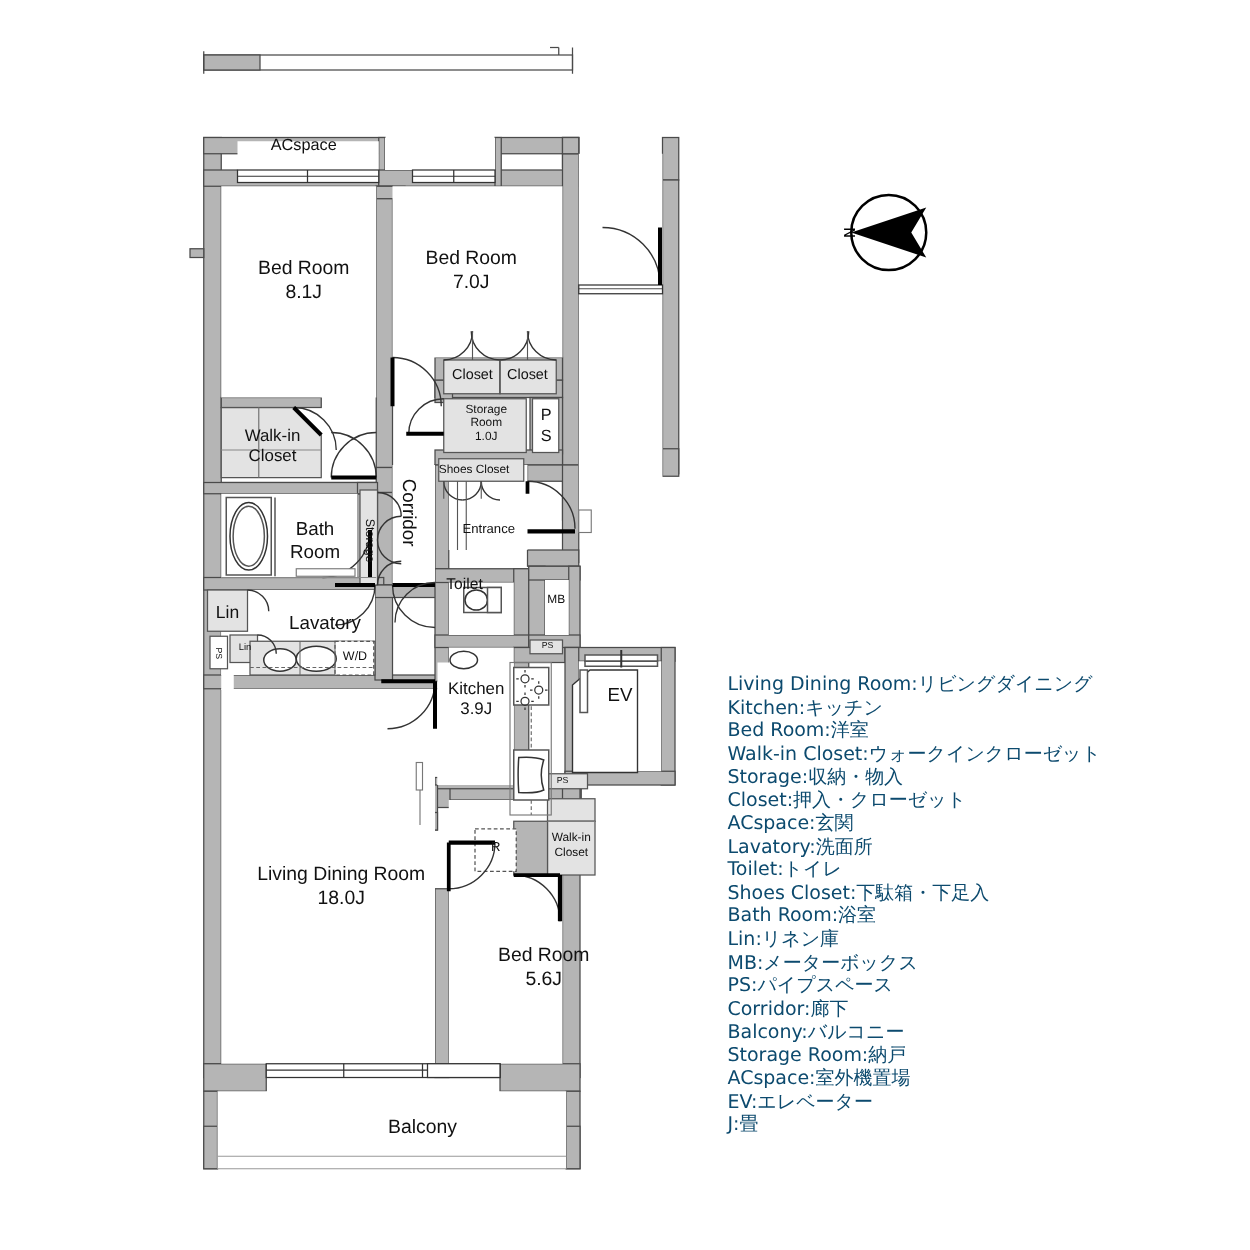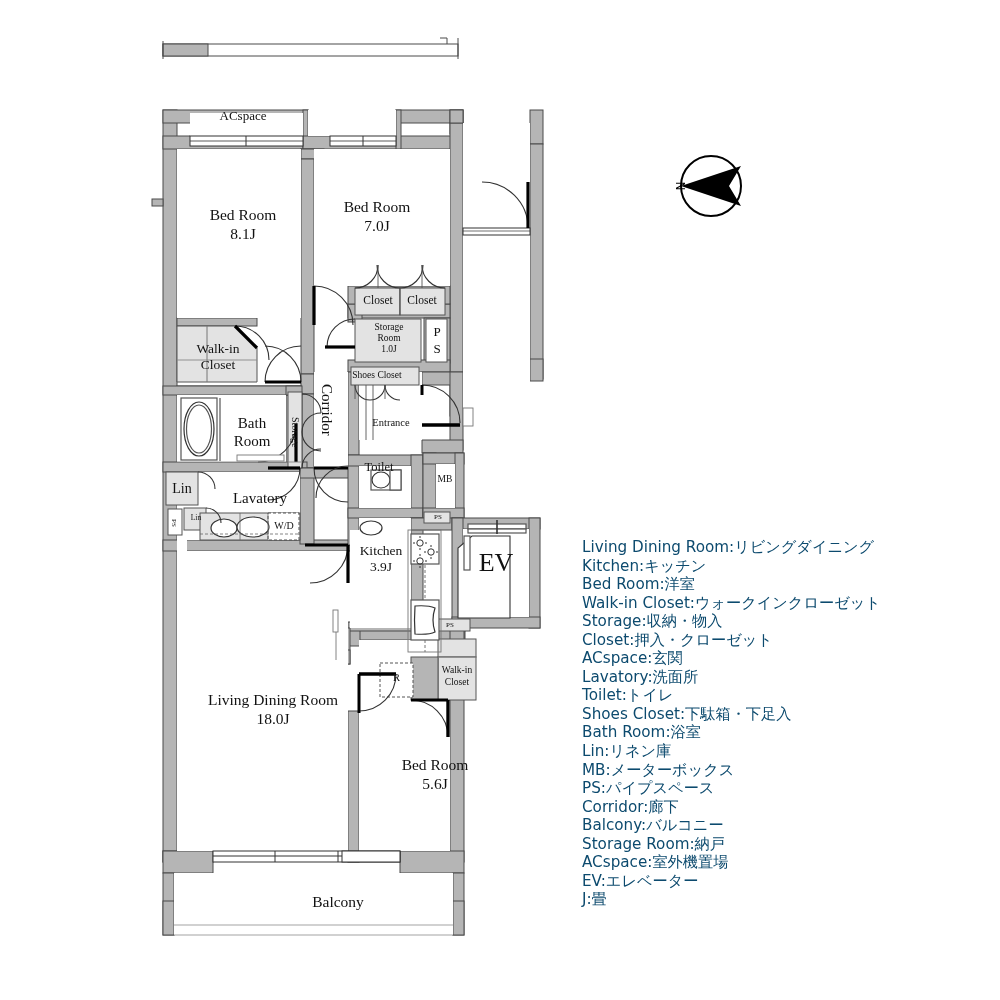--- a/index.html
+++ b/index.html
@@ -6,21 +6,21 @@
   html,body{margin:0;padding:0;background:#ffffff;}
   body{width:1000px;height:1000px;position:relative;overflow:hidden;
        font-family:"DejaVu Sans","Liberation Sans",sans-serif;color:#111;}
   #plan{position:absolute;left:0;top:0;width:1000px;height:1000px;}
   .legend{position:absolute;left:582px;top:538px;width:400px;
           font-size:15.2px;line-height:18.55px;color:#0c4a6e;
           font-family:"DejaVu Sans","Liberation Sans",sans-serif;
           white-space:nowrap;}
   .legend div{height:18.55px;}
   .lbl{position:absolute;color:#111;text-align:center;
-       font-family:Liberation Serif, serif;
+       font-family:Liberation Sans, sans-serif;
        white-space:nowrap;line-height:1.16;pointer-events:none;}
   .lbl.v{writing-mode:vertical-rl;}
 </style>
 </head>
 <body>
 
 <svg id="plan" viewBox="0 0 1000 1000">
   <defs>
     <g id="doorArcDef"></g>
   </defs>
@@ -410,28 +410,28 @@
 <div class="lbl" style="left:212px;top:415px;width:80px;font-size:15px;">Bath</div>
 <div class="lbl" style="left:212px;top:433px;width:80px;font-size:15px;">Room</div>
 
 <div class="lbl" style="left:166px;top:481px;width:32px;font-size:14px;">Lin</div>
 <div class="lbl" style="left:185px;top:514px;width:22px;font-size:7.5px;">Lin</div>
 <div class="lbl v" style="left:170px;top:512px;height:22px;font-size:7px;">PS</div>
 
 <div class="lbl" style="left:210px;top:490px;width:100px;font-size:15px;">Lavatory</div>
 <div class="lbl" style="left:269px;top:520px;width:30px;font-size:10px;">W/D</div>
 
-<div class="lbl" style="left:357px;top:460px;width:44px;font-size:12.5px;text-align:center;">Toilet</div>
+<div class="lbl" style="left:357px;top:460px;width:44px;font-size:12.5px;text-align:left;">Toilet</div>
 <div class="lbl" style="left:430px;top:474px;width:30px;font-size:9.5px;">MB</div>
 <div class="lbl" style="left:425px;top:513px;width:26px;font-size:7px;">PS</div>
 
 <div class="lbl" style="left:350px;top:543px;width:62px;font-size:13.5px;">Kitchen</div>
 <div class="lbl" style="left:350px;top:559px;width:62px;font-size:13.5px;">3.9J</div>
 
-<div class="lbl" style="left:466px;top:548px;width:60px;font-size:26px;">EV</div>
+<div class="lbl" style="left:466px;top:548px;width:60px;font-size:15px;">EV</div>
 
 <div class="lbl" style="left:429px;top:621px;width:42px;font-size:7px;">PS</div>
 <div class="lbl" style="left:438px;top:665px;width:38px;font-size:9.5px;">Walk-in</div>
 <div class="lbl" style="left:438px;top:677px;width:38px;font-size:9.5px;">Closet</div>
 
 <div class="lbl" style="left:384px;top:672px;width:25px;font-size:10.5px;">R</div>
 
 <div class="lbl" style="left:182px;top:691px;width:182px;font-size:15.5px;">Living Dining Room</div>
 <div class="lbl" style="left:182px;top:710px;width:182px;font-size:15.5px;">18.0J</div>
 

